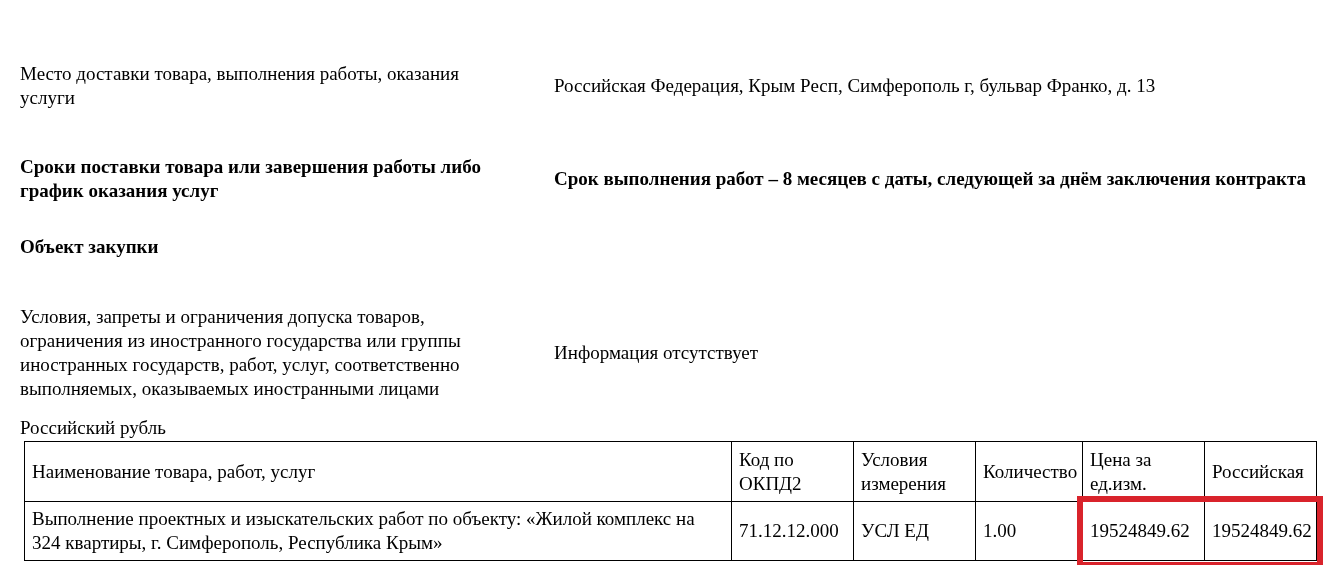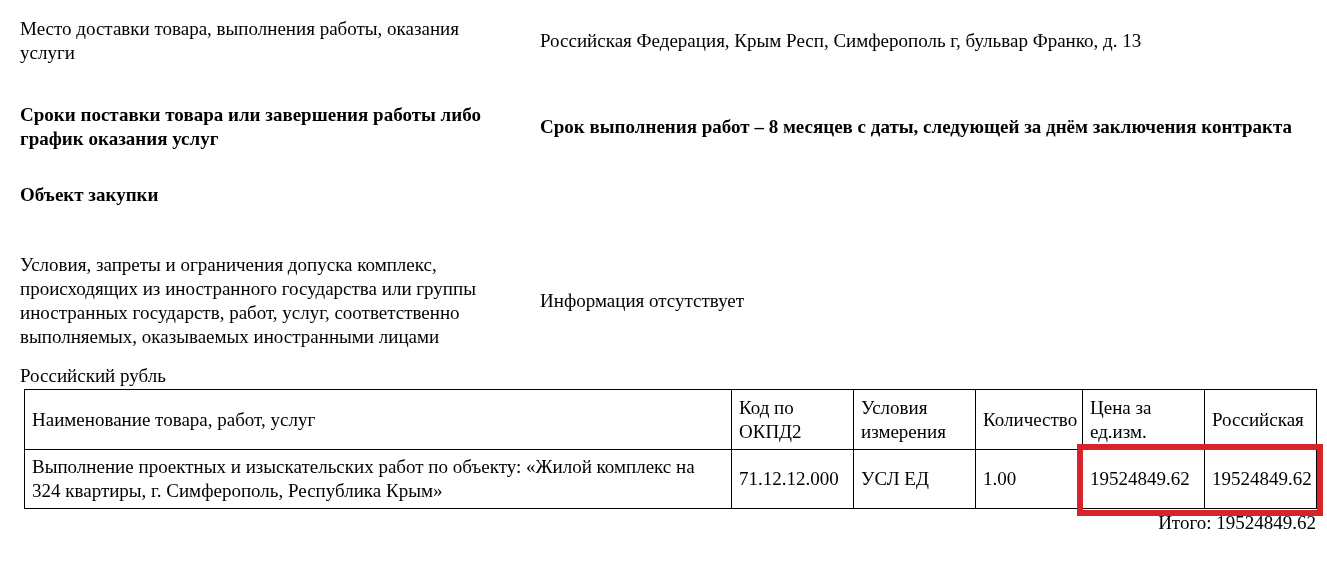--- a/index.html
+++ b/index.html
@@ -14,22 +14,23 @@
     color: #000000;
   }
   .container {
     width: 1327px;
     height: 565px;
     padding: 17px 11px 0 20px;
   }
   .field-row {
     display: grid;
     grid-template-columns: 490px 1fr;
-    column-gap: 30px;
+    column-gap: 44px;
     align-items: center;
+    margin-top: 45px;
   }
   .field-row.r1 { margin-bottom: 38px; }
   .field-row.r2 { margin-bottom: 32px; font-weight: bold; }
   .field-row.r3 { margin-bottom: 0; }
   .section-heading {
     font-weight: bold;
     margin-bottom: 46px;
   }
   .currency-line {
     text-align: left;
@@ -80,21 +81,21 @@
   </div>
 
   <div class="field-row r2">
     <div class="field-label">Сроки поставки товара или завершения работы либо график оказания услуг</div>
     <div class="field-value">Срок выполнения работ – 8 месяцев с даты, следующей за днём заключения контракта</div>
   </div>
 
   <div class="section-heading">Объект закупки</div>
 
   <div class="field-row r3">
-    <div class="field-label">Условия, запреты и ограничения допуска комплекс, происходящих из иностранного государства или группы иностранных государств, работ, услуг, соответственно выполняемых, оказываемых иностранными лицами</div>
+    <div class="field-label">Условия, запреты и ограничения допуска товаров, ограничения из иностранного государства или группы иностранных государств, работ, услуг, соответственно выполняемых, оказываемых иностранными лицами</div>
     <div class="field-value">Информация отсутствует</div>
   </div>
 
   <div class="currency-line">Российский рубль</div>
 
   <div class="table-wrap">
     <table class="items">
       <colgroup>
         <col style="width:707px">
         <col style="width:122px">

